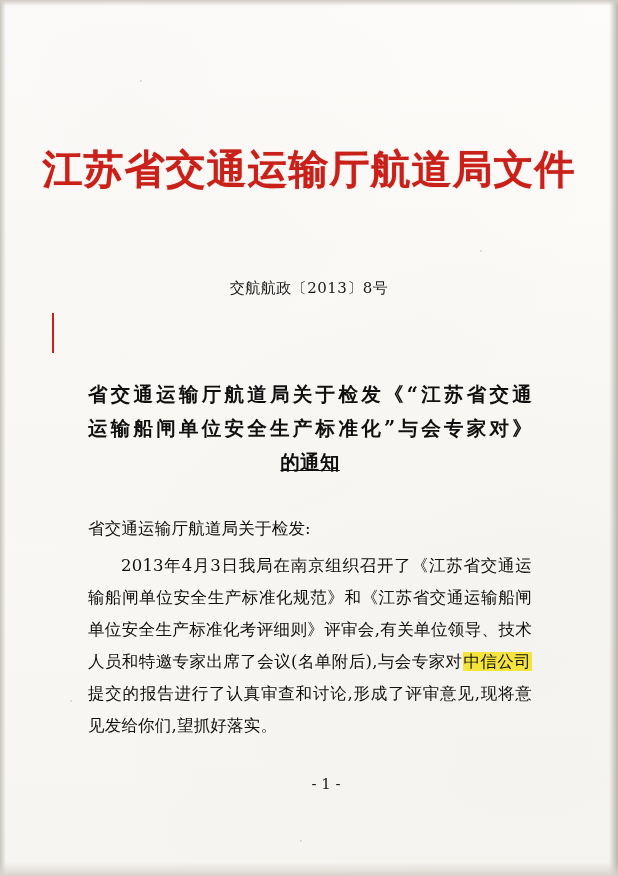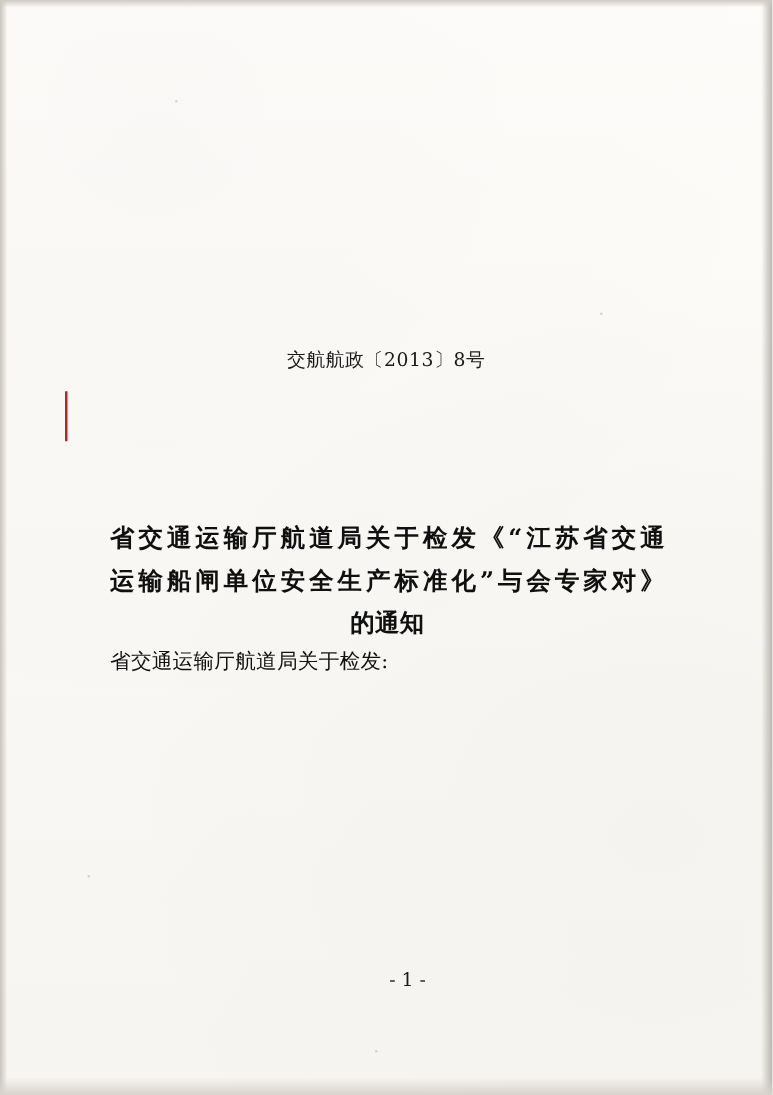--- a/index.html
+++ b/index.html
@@ -82,29 +82,28 @@
     position: absolute;
     top: 378px;
     left: 88px;
     width: 444px;
     text-align: center;
     font-size: 19.5px;
     font-weight: bold;
     line-height: 34px;
     color: #101010;
     letter-spacing: 0.3px;
-    margin-top: 36px;
   }
   .subject .line {
     display: block;
     white-space: nowrap;
   }
   .subject .line.l1 { text-align: justify; text-align-last: justify; }
   .subject .line.l2 { text-align: justify; text-align-last: justify; }
-  .subject .line.l3 { text-align: center; }
+  .subject .line.l3 { text-align: center; text-decoration: underline; }
 
   .recipient {
     position: absolute;
     top: 518px;
     left: 88px;
     font-size: 16.5px;
     color: #111;
     letter-spacing: 0.2px;
   }
 
@@ -151,33 +150,37 @@
 </head>
 <body>
 
 <div id="page">
 
   <div class="scan-edge-left"></div>
   <div class="scan-edge-right"></div>
   <div class="scan-edge-top"></div>
   <div class="scan-edge-bottom"></div>
 
+  <div class="doc-title">江苏省交通运输厅航道局文件</div>
 
   <div class="doc-number">交航航政〔2013〕8号</div>
 
   <div class="red-rule"></div>
 
   <div class="subject">
     <span class="line l1">省交通运输厅航道局关于检发《“江苏省交通</span>
     <span class="line l2">运输船闸单位安全生产标准化”与会专家对》</span>
     <span class="line l3">的通知</span>
   </div>
 
   <div class="recipient">省交通运输厅航道局关于检发:</div>
 
+  <div class="body">
+    <p class="indent"><span>2013年4月3日我局在南京组织召开了《江苏省交通运输船闸单位安全生产标准化规范》和《江苏省交通运输船闸单位安全生产标准化考评细则》评审会,有关单位领导、技术人员和特邀专家出席了会议(名单附后),与会专家对</span><span class="hl">中信公司</span><span>提交的报告进行了认真审查和讨论,形成了评审意见,现将意见发给你们,望抓好落实。</span></p>
+  </div>
 
   <div class="page-number">- 1 -</div>
 
   <div class="speck" style="left:140px; top:80px; width:2px; height:2px;"></div>
   <div class="speck" style="left:480px; top:250px; width:2px; height:2px;"></div>
   <div class="speck" style="left:300px; top:840px; width:2px; height:2px;"></div>
   <div class="speck" style="left:70px; top:700px; width:2px; height:2px;"></div>
 </div>
 
 </body></html>

